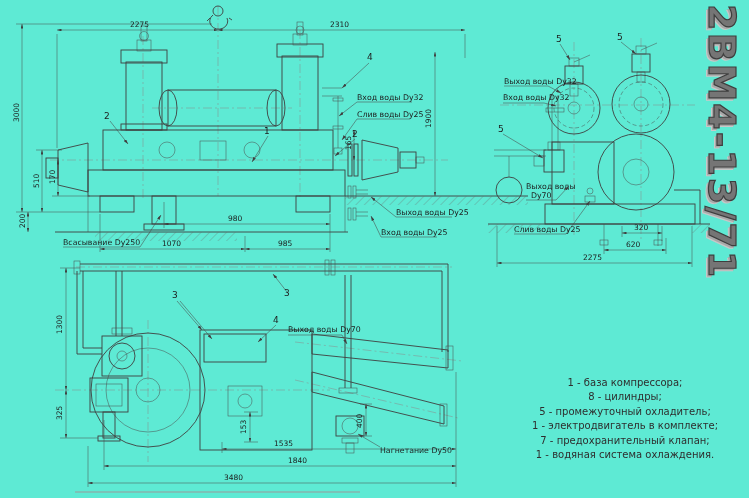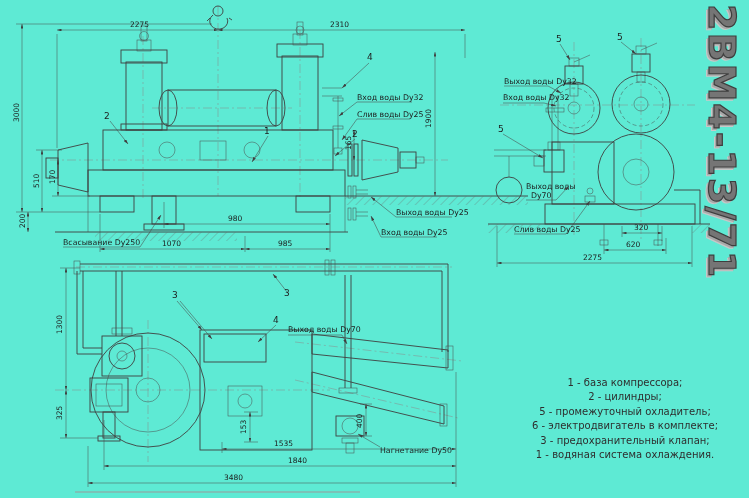--- a/index.html
+++ b/index.html
@@ -347,21 +347,21 @@
       <line class="ld" x1="276" y1="325" x2="258" y2="342" marker-end="url(#ar)"></line>
       <text class="tc" x="273" y="323">4</text>
     </g>
   </g>
 
   <line x1="75" y1="492" x2="360" y2="492" stroke="#9a9a9a" stroke-width="1"></line>
 </svg>
 
 <div id="legend">
   <div>1 - база компрессора;</div>
-  <div>2 - цилиндры;</div>
+  <div>8 - цилиндры;</div>
   <div>5 - промежуточный охладитель;</div>
-  <div>6 - электродвигатель в комплекте;</div>
-  <div>3 - предохранительный клапан;</div>
+  <div>1 - электродвигатель в комплекте;</div>
+  <div>7 - предохранительный клапан;</div>
   <div>1 - водяная система охлаждения.</div>
 </div>
 
 <div id="model-title">2ВМ4-13/71</div>
 </div>
 
 </body></html>

